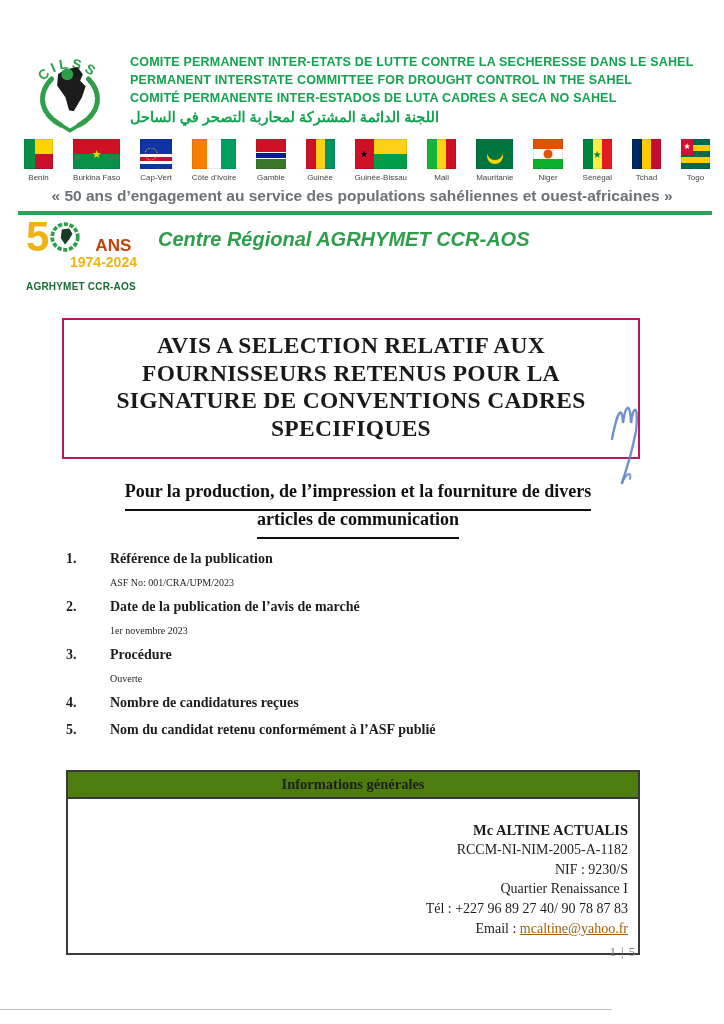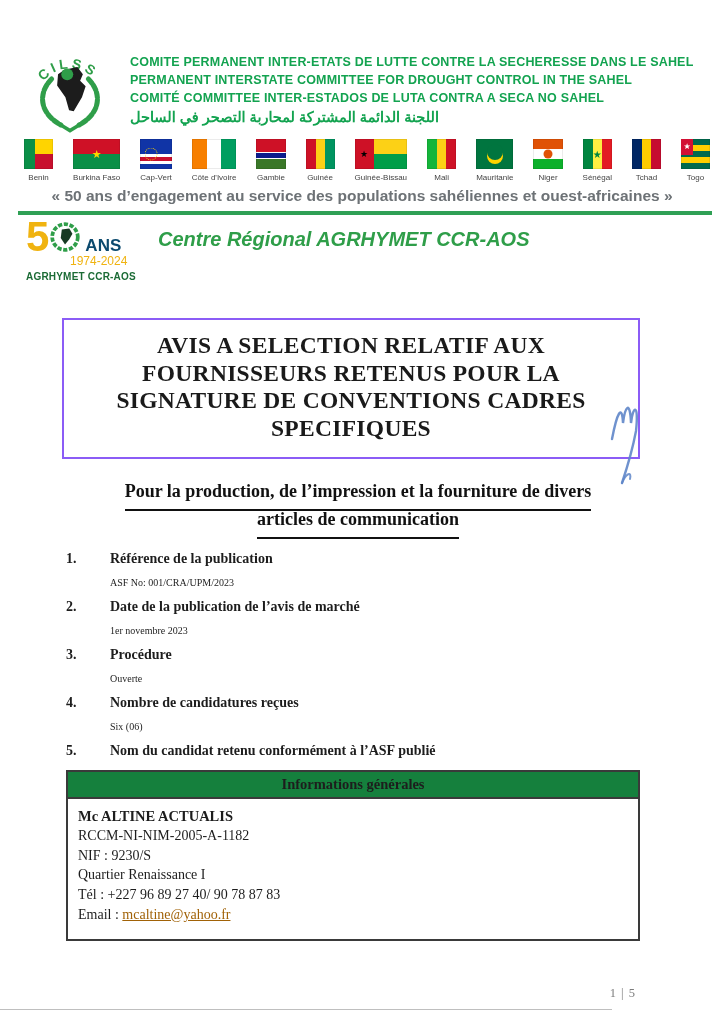--- a/index.html
+++ b/index.html
@@ -47,56 +47,56 @@
 
   
   .banner { position:absolute; top:187px; left:0; right:0; text-align:center;
     font-family:"Liberation Sans", sans-serif; font-weight:700; font-size:15.5px; color:#6d7276; }
   .green-rule { position:absolute; top:211px; left:18px; right:12px; height:4px; background:#2fa055; }
 
   
   .anniv { position:absolute; top:218px; left:26px; width:120px; font-family:"Liberation Sans", sans-serif; }
   .anniv-top { display:flex; align-items:center; }
   .anniv-five { font-size:42px; font-weight:bold; color:#f0b310; line-height:.9; }
-  .anniv-ans { font-size:17px; font-weight:bold; color:#0c4a6e; margin-left:4px; align-self:flex-end; }
-  .anniv-years { font-size:12px; font-weight:normal; color:#f0b310; margin:-2px 0 3px 44px; }
+  .anniv-ans { font-size:17px; font-weight:bold; color:#c2410c; margin-left:14px; align-self:flex-end; }
+  .anniv-years { font-size:14px; font-weight:bold; color:#f0b310; margin:-2px 0 11px 44px; }
   .anniv-cap { font-size:10px; font-weight:bold; color:#1b6b35; letter-spacing:.2px; }
   .center-title { position:absolute; top:228px; left:158px; font-family:"Liberation Sans", sans-serif;
     font-weight:bold; font-style:italic; font-size:20px; color:#2f9e49; }
 
   
-  .title-box { position:absolute; top:318px; left:62px; width:578px; border:2px solid #8b5cf6;
+  .title-box { position:absolute; top:318px; left:62px; width:578px; border:2px solid #be185d;
     padding:12px 24px 14px; text-align:center; }
   .title-line { font-size:23.5px; font-weight:bold; letter-spacing:.3px; line-height:1.18; color:#1a1a1a; }
   .pen-mark { position:absolute; top:383px; left:606px; }
 
   
   .subject { position:absolute; top:478px; left:48px; right:56px; text-align:center; }
   .subject-line { font-size:18px; font-weight:bold; color:#111; line-height:1.55; }
   .subject-line span { border-bottom:2px solid #111; padding-bottom:8px; }
 
   
   .list { position:absolute; top:551px; left:66px; width:566px; }
   .li-row { display:flex; margin-bottom:11px; }
   .li-num { flex:0 0 44px; font-weight:bold; font-size:14px; }
   .li-body { flex:1; }
   .li-label { font-weight:bold; font-size:14px; }
   .li-value { font-size:10px; margin-top:10px; }
   .li-value:empty { display:none; }
 
   
   .info-box { position:absolute; top:770px; left:66px; width:574px; border:2px solid #3a3a3a; }
-  .info-head { background:#15803d; border-bottom:2px solid #3a3a3a; text-align:center;
+  .info-head { background:#4d7c0f; border-bottom:2px solid #3a3a3a; text-align:center;
     font-weight:bold; font-size:14.5px; padding:4px 0; }
-  .info-body { text-align:left; font-size:14px; line-height:1.4; padding:7px 10px 15px; }
+  .info-body { text-align:right; font-size:14px; line-height:1.4; padding:21px 10px 15px; }
   .info-company { font-weight:bold; font-size:14.5px; }
   .info-email-link { color:#a16207; text-decoration:underline; }
 
   
-  .page-num { position:absolute; top:986px; right:88px; font-size:12.5px; color:#7c7c7c; letter-spacing:1px; }
+  .page-num { position:absolute; top:945px; right:88px; font-size:12.5px; color:#7c7c7c; letter-spacing:1px; }
   .scan-line { position:absolute; top:1009px; left:0; width:612px; height:1px; background:#bfbfbf; }
 </style>
 </head>
 <body>
 
 <div class="page">
 
   <div class="header-row">
     <div class="cilss-logo">
       <svg width="92" height="92" viewBox="0 0 100 100">
@@ -109,21 +109,21 @@
         <path d="M30,38 C16,52 15,74 40,88" stroke="#2f9e49" stroke-width="5.5" fill="none" stroke-dasharray="6 2.5" stroke-linecap="round"></path>
         <path d="M70,38 C84,52 85,74 60,88" stroke="#2f9e49" stroke-width="5.5" fill="none" stroke-dasharray="6 2.5" stroke-linecap="round"></path>
         <path d="M40,88 L50,94 L60,88" stroke="#2f9e49" stroke-width="4" fill="none"></path>
         <path d="M44,28 L58,25 L64,33 L61,40 L67,46 L63,58 L54,73 L49,72 L45,58 L36,45 L37,33 Z" fill="#1c1c1c"></path>
         <circle cx="47" cy="33" r="6.5" fill="#2f9e49"></circle>
       </svg>
     </div>
     <div class="header-text">
       <div class="h-line">COMITE PERMANENT INTER-ETATS DE LUTTE CONTRE LA SECHERESSE DANS LE SAHEL</div>
       <div class="h-line">PERMANENT INTERSTATE COMMITTEE FOR DROUGHT CONTROL IN THE SAHEL</div>
-      <div class="h-line">COMITÉ COMMITTEE INTER-ESTADOS DE LUTA CONTRA A SECA NO SAHEL</div>
+      <div class="h-line">COMITÉ PERMANENTE INTER-ESTADOS DE LUTA CADRES A SECA NO SAHEL</div>
       <div class="h-line h-line-ar">اللجنة الدائمة المشتركة لمحاربة التصحر في الساحل</div>
     </div>
   </div>
 
   <div class="flags-row">
     <div class="flag-cell">
       <div class="flag f-benin"></div>
       <div class="flag-label">Benin</div>
     </div>
     <div class="flag-cell">
@@ -228,21 +228,20 @@
       <div class="li-num">3.</div>
       <div class="li-body">
         <div class="li-label">Procédure</div>
         <div class="li-value">Ouverte</div>
       </div>
     </div>
     <div class="li-row">
       <div class="li-num">4.</div>
       <div class="li-body">
         <div class="li-label">Nombre de candidatures reçues</div>
-        <div class="li-value">Six (06)</div>
       </div>
     </div>
     <div class="li-row">
       <div class="li-num">5.</div>
       <div class="li-body">
         <div class="li-label">Nom du candidat retenu conformément à l’ASF publié</div>
 
       </div>
     </div>
   </div>

